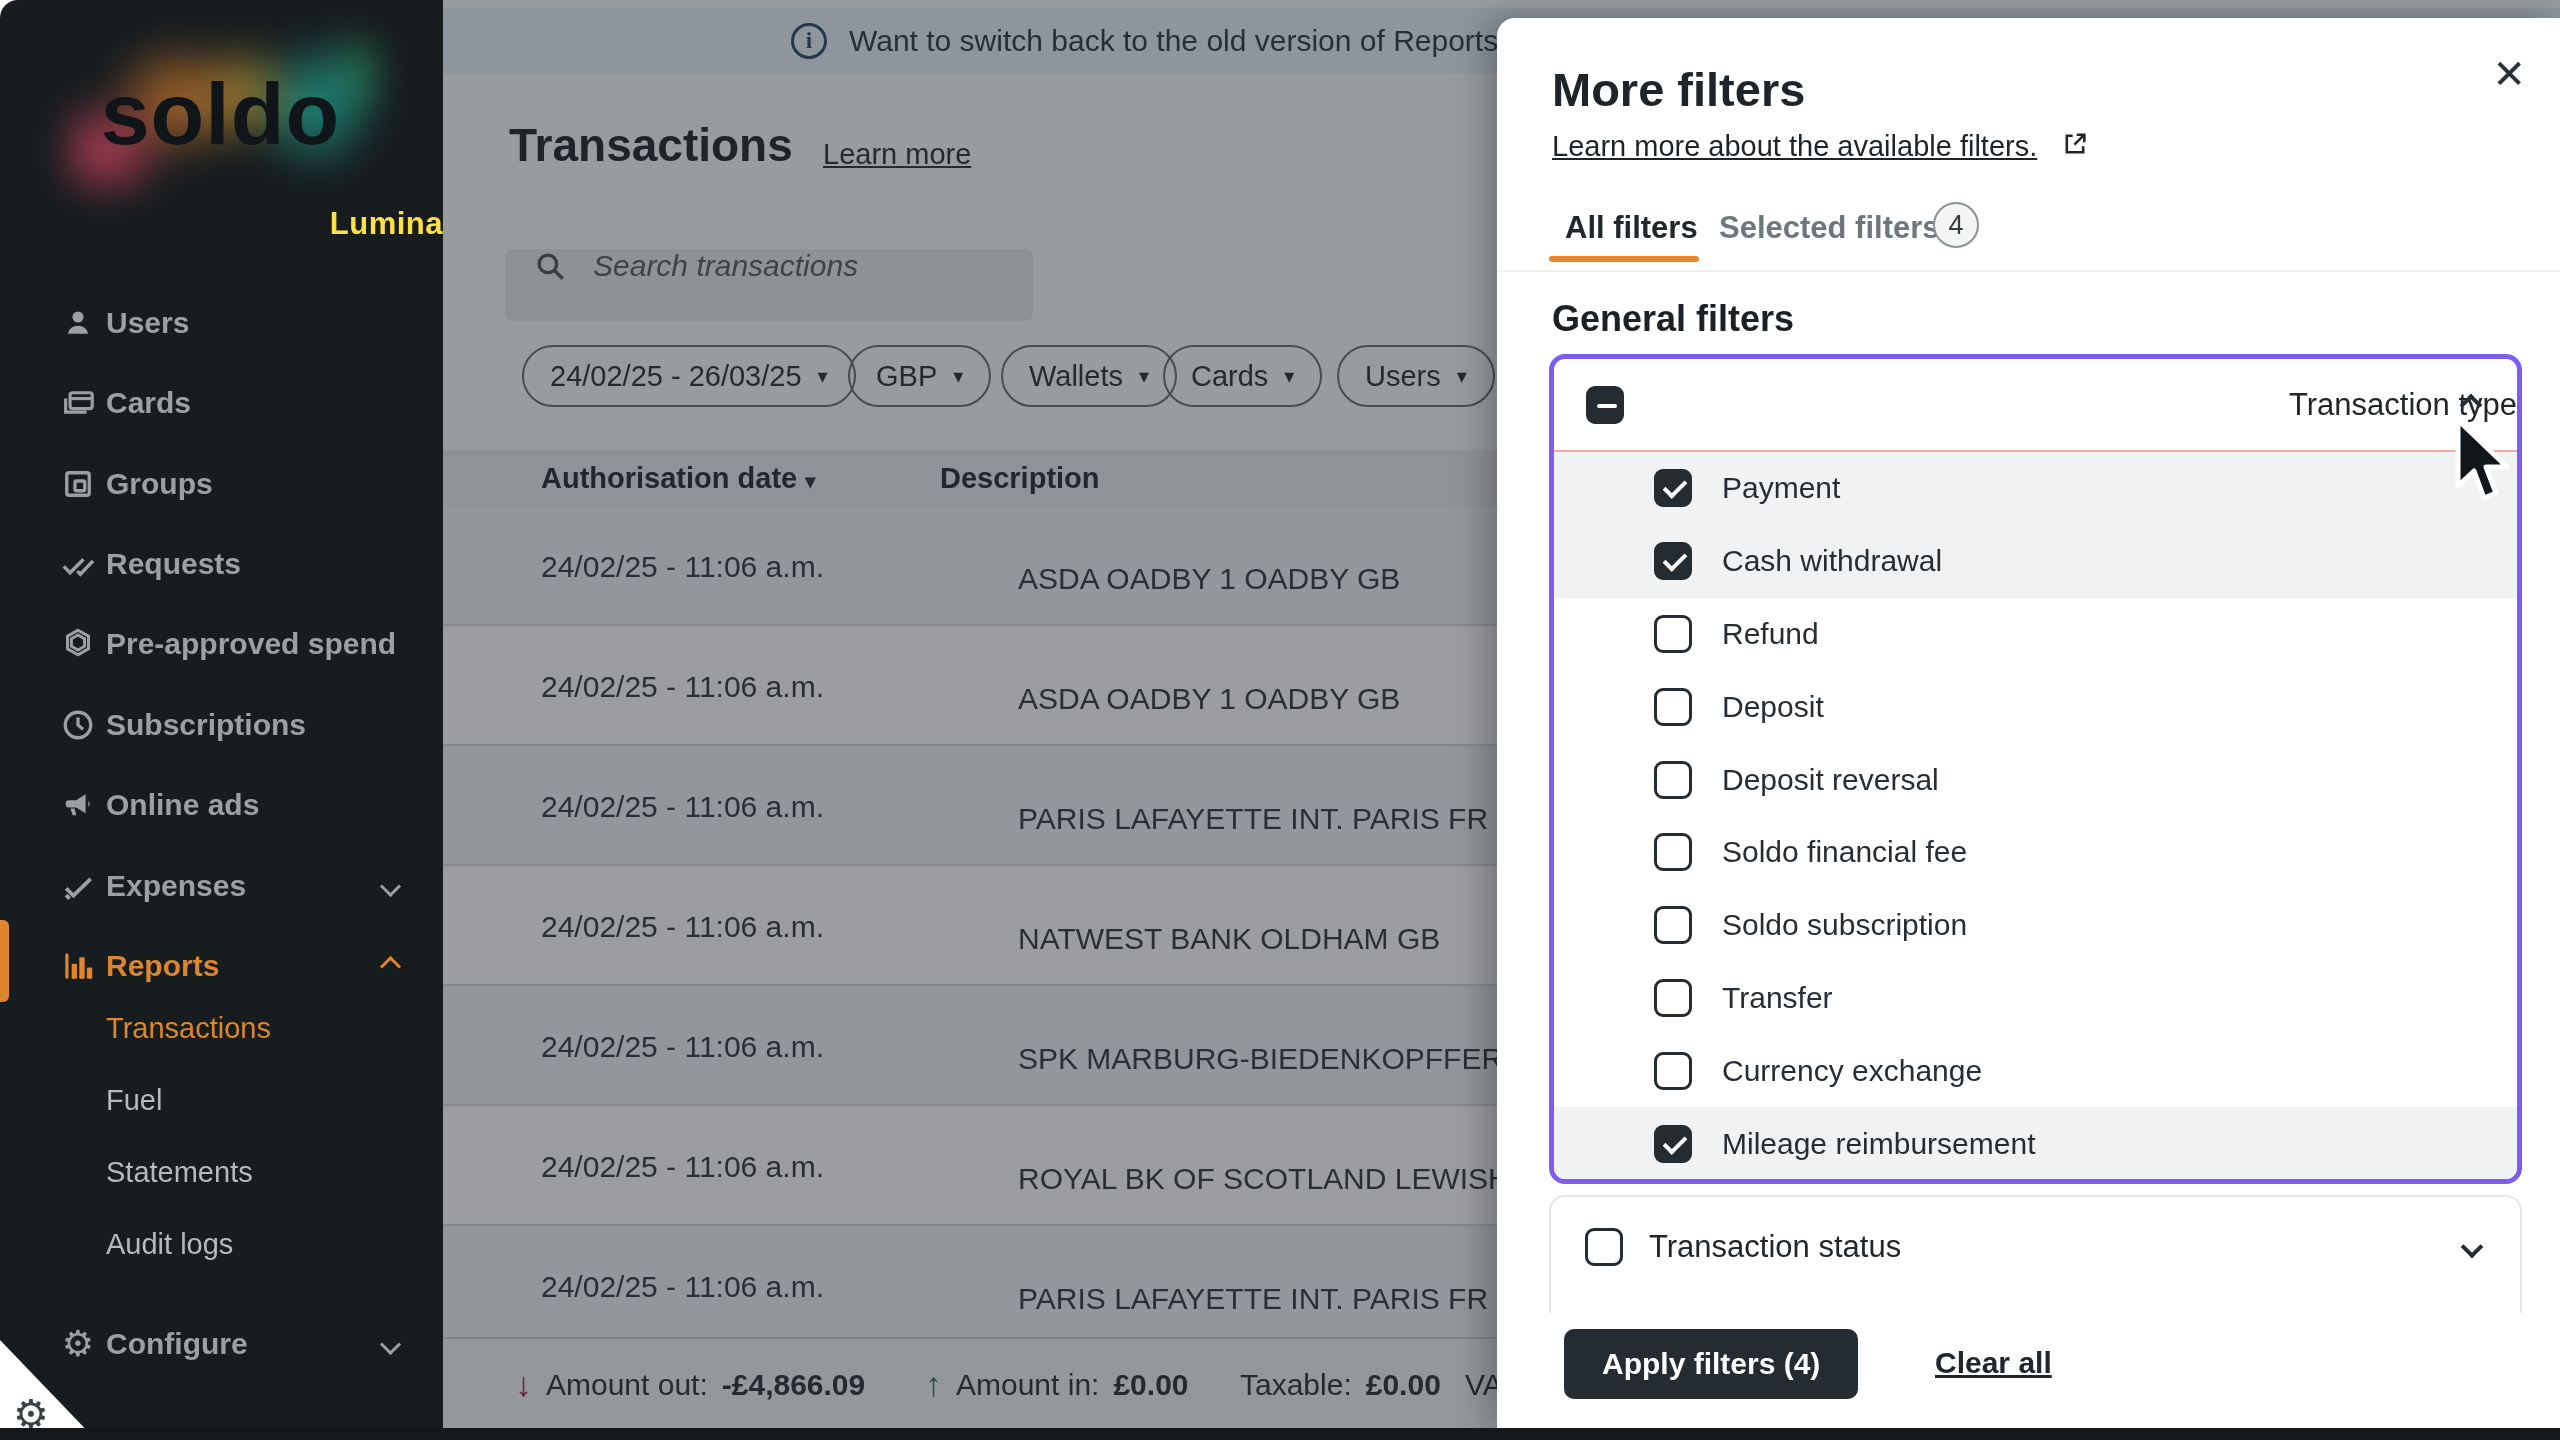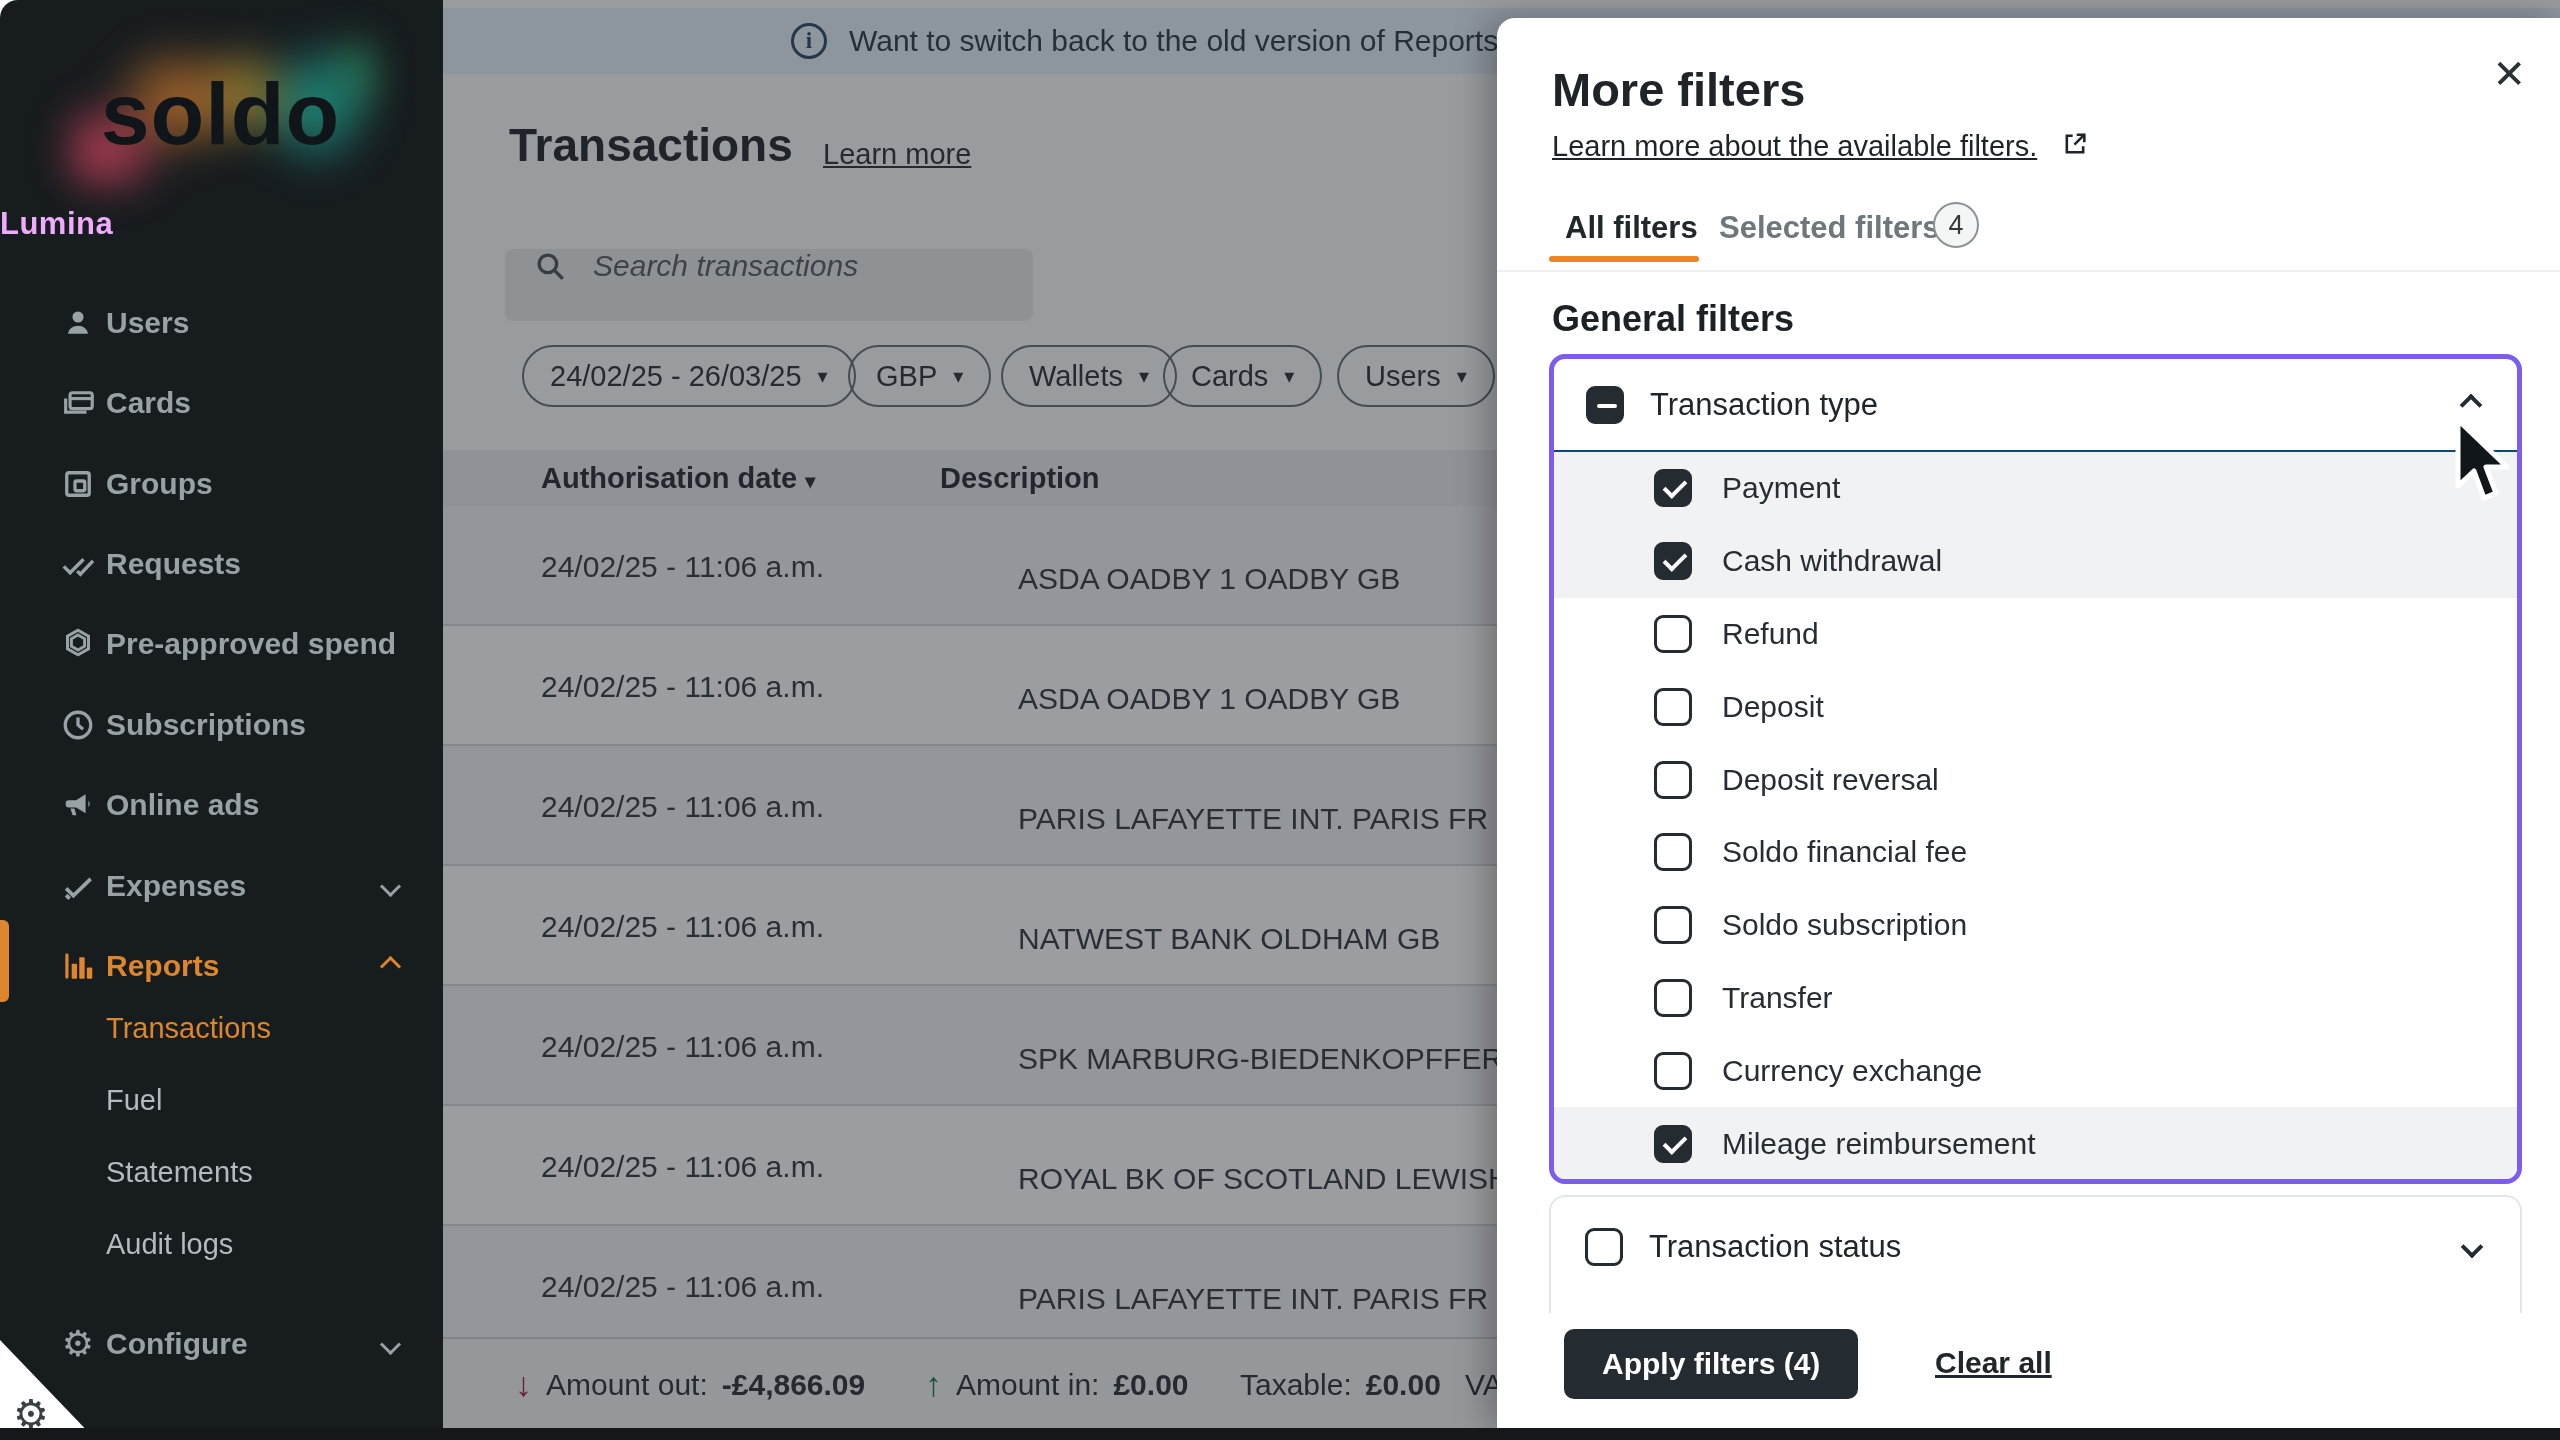--- a/index.html
+++ b/index.html
@@ -14,22 +14,22 @@
   .logo-glow { position:absolute; inset:-6px;
     background:
       radial-gradient(95px 85px at 14% 72%, rgba(214,69,96,.85), transparent 70%),
       radial-gradient(105px 95px at 36% 42%, rgba(224,131,47,.75), transparent 70%),
       radial-gradient(85px 85px at 57% 38%, rgba(216,177,59,.65), transparent 70%),
       radial-gradient(95px 105px at 80% 45%, rgba(31,174,155,.8), transparent 70%),
       radial-gradient(75px 75px at 96% 24%, rgba(46,143,95,.7), transparent 72%);
     filter: blur(16px); border-radius:24px; }
   .logo-text { position:absolute; inset:0; display:flex; align-items:center; justify-content:center;
     font-size:88px; font-weight:800; letter-spacing:1px; color:#10151a; }
-  .org-name { position:absolute; left:0; top:206px; width:443px; text-align:left;
-    color:#f0abfc; font-size:31px; font-weight:600; letter-spacing:.5px; }
+  .org-name { position:absolute; left:0; top:206px; width:443px; text-align:right;
+    color:#fde047; font-size:31px; font-weight:600; letter-spacing:.5px; }
 
   .nav-item { position:absolute; left:0; width:443px; height:62px; display:flex;
     align-items:center; color:#99a1a4; cursor:pointer; }
   .nav-item .nicon { position:absolute; left:58px; width:40px; height:40px; display:flex;
     align-items:center; justify-content:center; }
   .nav-item .nlabel { position:absolute; left:106px; font-size:30px; font-weight:700; }
   .nav-item.active { color:#dd862e; }
   .nav-sub { position:absolute; left:106px; font-size:29px; color:#b4babd; cursor:pointer; }
   .nav-sub.active { color:#dd862e; }
   .chev { width:15px; height:15px; border-right:3.2px solid #99a1a4; border-bottom:3.2px solid #99a1a4; }
@@ -99,21 +99,21 @@
   .tab-underline { position:absolute; left:52px; top:238px; width:150px; height:6px; background:#e7862c; border-radius:3px; }
   .tab-badge { position:absolute; left:436px; top:184px; width:46px; height:46px; border-radius:50%;
     border:2px solid #8c9396; background:#f4f5f5; display:flex; align-items:center; justify-content:center;
     font-size:27px; color:#33393d; }
   .tabs-divider { position:absolute; left:0; right:0; top:252px; height:2px; background:#edeff0; }
   .section-title { position:absolute; left:55px; top:280px; font-size:36px; font-weight:800; color:#1b2125; }
 
   .card-type { position:absolute; left:52px; top:336px; width:973px; height:830px;
     border:5px solid #7d5cf1; border-radius:16px; background:#fff; overflow:hidden; }
   .card-type-header { position:relative; height:93px; display:flex; align-items:center; padding-left:32px;
-    border-bottom:2px solid #0c4a6e; }
+    border-bottom:2px solid #fca5a5;justify-content:space-between; }
   .card-type-header .hlabel { margin-left:26px; font-size:31px; color:#20262a; }
   .card-type-header .chev2 { position:absolute; right:38px; width:16px; height:16px;
     border-right:4px solid #242c31; border-bottom:4px solid #242c31; }
   .chev2.up { transform:rotate(-135deg); }
   .chev2.down { transform:rotate(45deg); }
 
   .cb { width:38px; height:38px; border-radius:9px; border:3.4px solid #242c31; background:#fff;
     flex:0 0 auto; position:relative; cursor:pointer; }
   .cb.checked { background:#242c31; border-color:#242c31; }
   .cb.checked::after { content:""; position:absolute; left:7px; top:8px; width:18px; height:9px;

